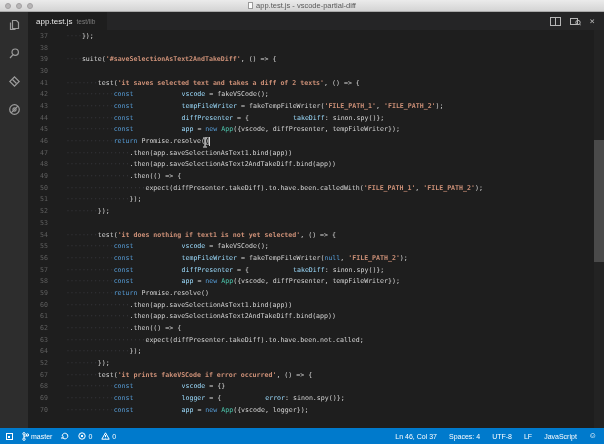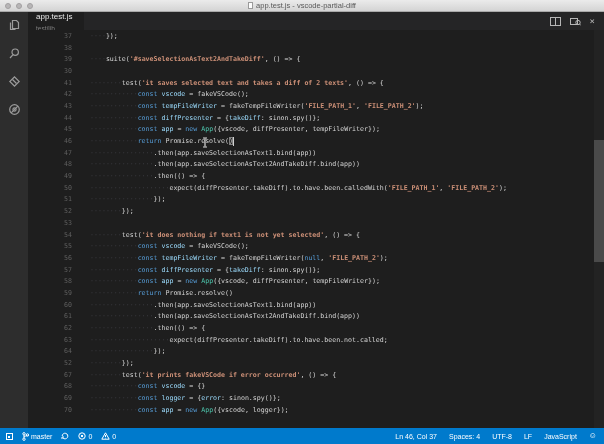--- a/index.html
+++ b/index.html
@@ -21,36 +21,36 @@
 
   .activitybar { width:28px; background:#2d2d2d; display:flex; flex-direction:column;
                  align-items:center; padding-top:6px; gap:13px; flex:none; }
   .act-icon { width:15px; height:15px; display:flex; align-items:center; justify-content:center; }
   .act-icon svg { stroke:#9b9b9b; fill:none; stroke-width:1.2; }
 
   .editor-col { flex:1; display:flex; flex-direction:column; min-width:0; }
 
   
   .tabbar { height:18px; background:#252526; display:flex; align-items:stretch; flex:none; }
-  .tab { background:#1e1e1e; display:flex; align-items:flex-start; padding:0 12px 0 8px; gap:4px;flex-direction:column; }
+  .tab { background:#1e1e1e; display:flex; align-items:center; padding:0 12px 0 8px; gap:4px; }
   .tab-file { color:#e8e8e8; font-size:8px; }
   .tab-dir  { color:#7e7e7e; font-size:6.5px; }
   .tab-actions { margin-left:auto; display:flex; align-items:center; gap:9px; padding-right:9px; }
   .tab-actions svg { stroke:#b6b6b6; fill:none; stroke-width:1; }
   .close-x { color:#b6b6b6; font-size:9px; line-height:1; font-family:"DejaVu Sans Mono",monospace; }
 
   
   .editor { flex:1; position:relative; background:#1e1e1e; overflow:hidden;
             font-family:"DejaVu Sans Mono", monospace; font-size:6.6px; }
-  .line { display:flex; height:11.7px; align-items:center; white-space:pre;padding-left:24px; }
+  .line { display:flex; height:11.7px; align-items:center; white-space:pre; }
   .ln { width:20px; text-align:right; color:#5f5f5f; flex:none; }
   .code { margin-left:18px; color:#d4d4d4; }
   .tok-ws { color:#3f3f46; }
   .tok-k  { color:#569cd6; }
-  .tok-v  { color:#9cdcfe; }
+  .tok-v  { color:#9cdcfe;margin-left:44px; }
   .tok-s  { color:#ce9178;font-weight:bold; }
   .tok-c  { color:#4ec9b0; }
   .tok-p  { color:#d4d4d4;margin-top:28px; }
   .tok-b  { color:#d4d4d4; outline:1px solid #7f7f7f; outline-offset:-1px; }
   .caret { display:inline-block; width:1px; height:9px; background:#cfcfcf; vertical-align:middle; }
 
   .scroll-track { position:absolute; top:0; right:0; width:10px; bottom:0; background:#232323; }
   .scroll-thumb { position:absolute; top:110px; right:0; width:10px; height:122px;
                   background:rgba(121,121,121,0.45); }
   .mouse-pointer { position:absolute; left:174px; top:107px; width:6px; height:11px; }

